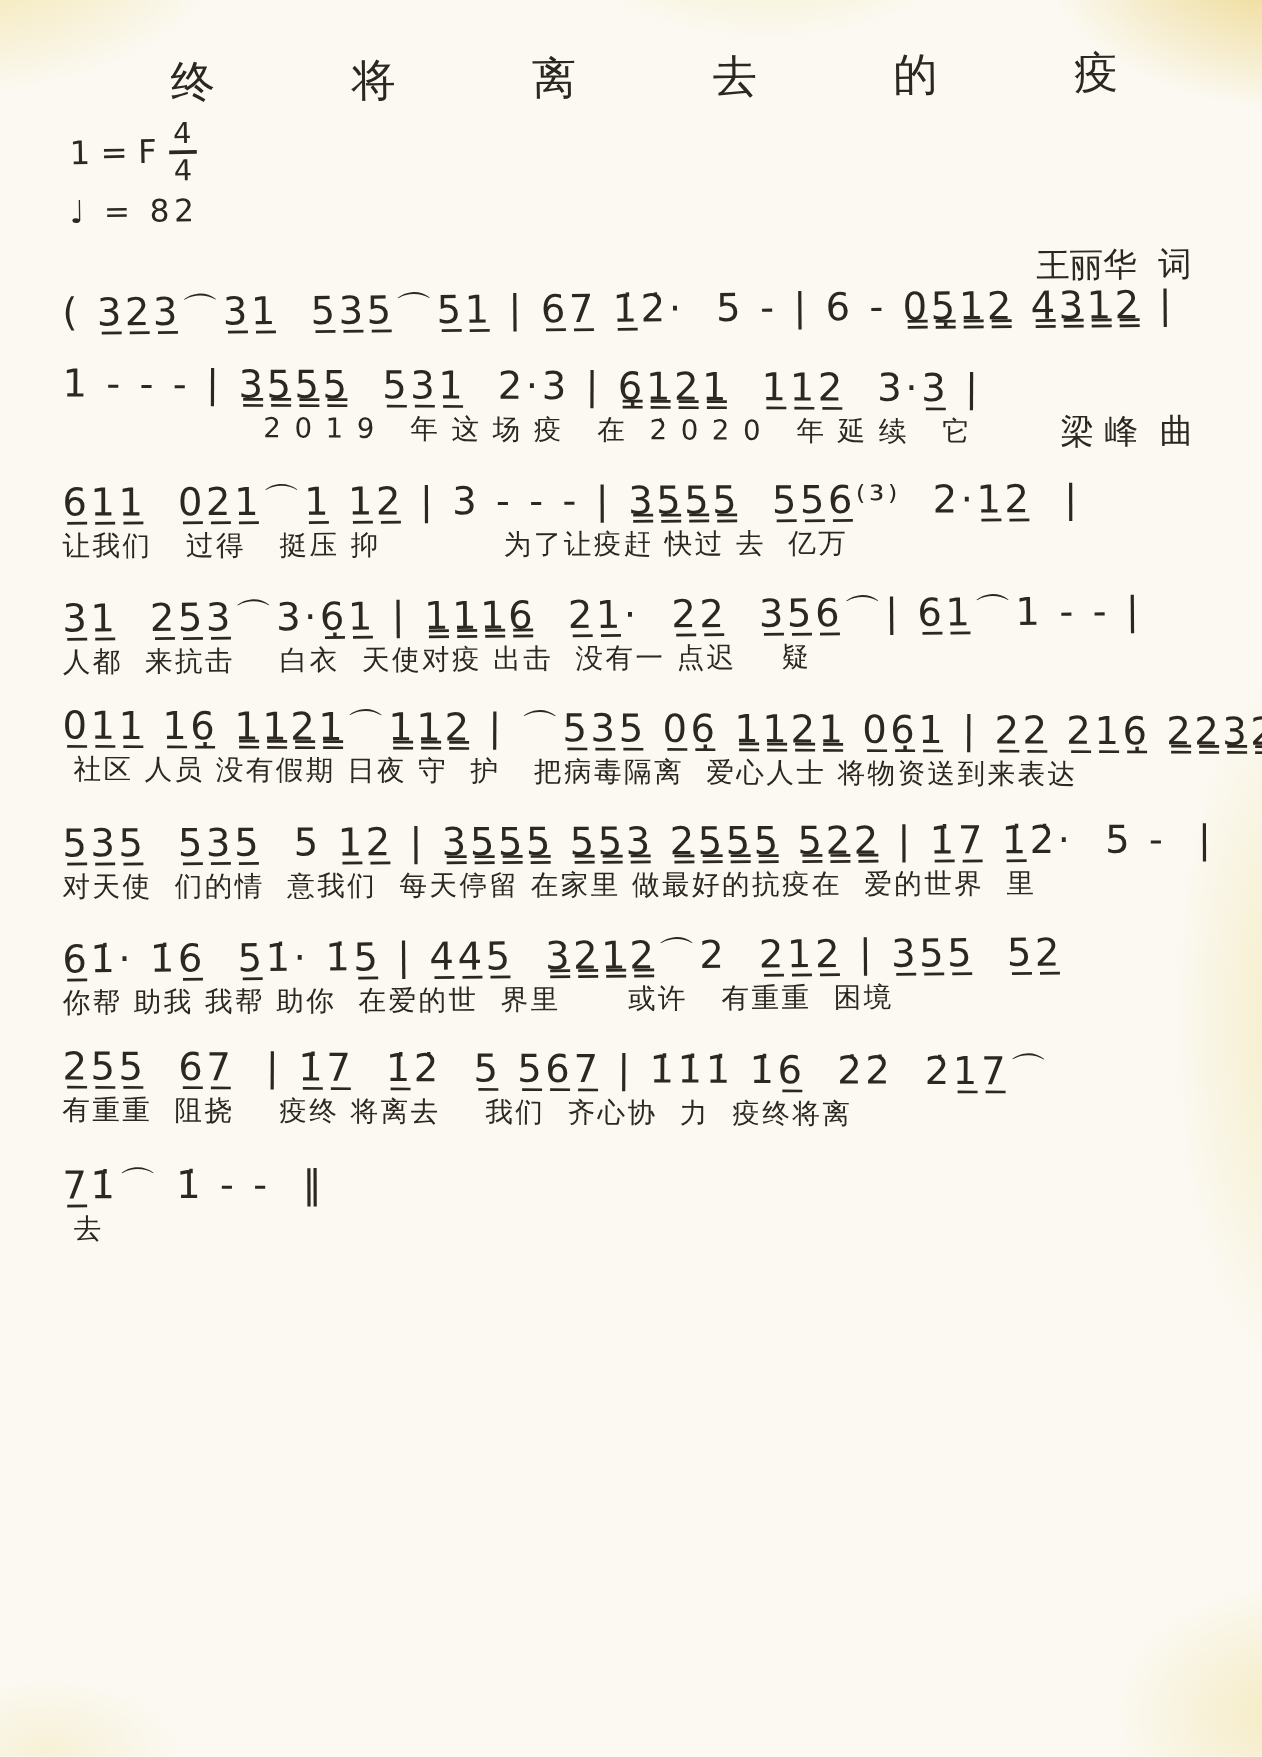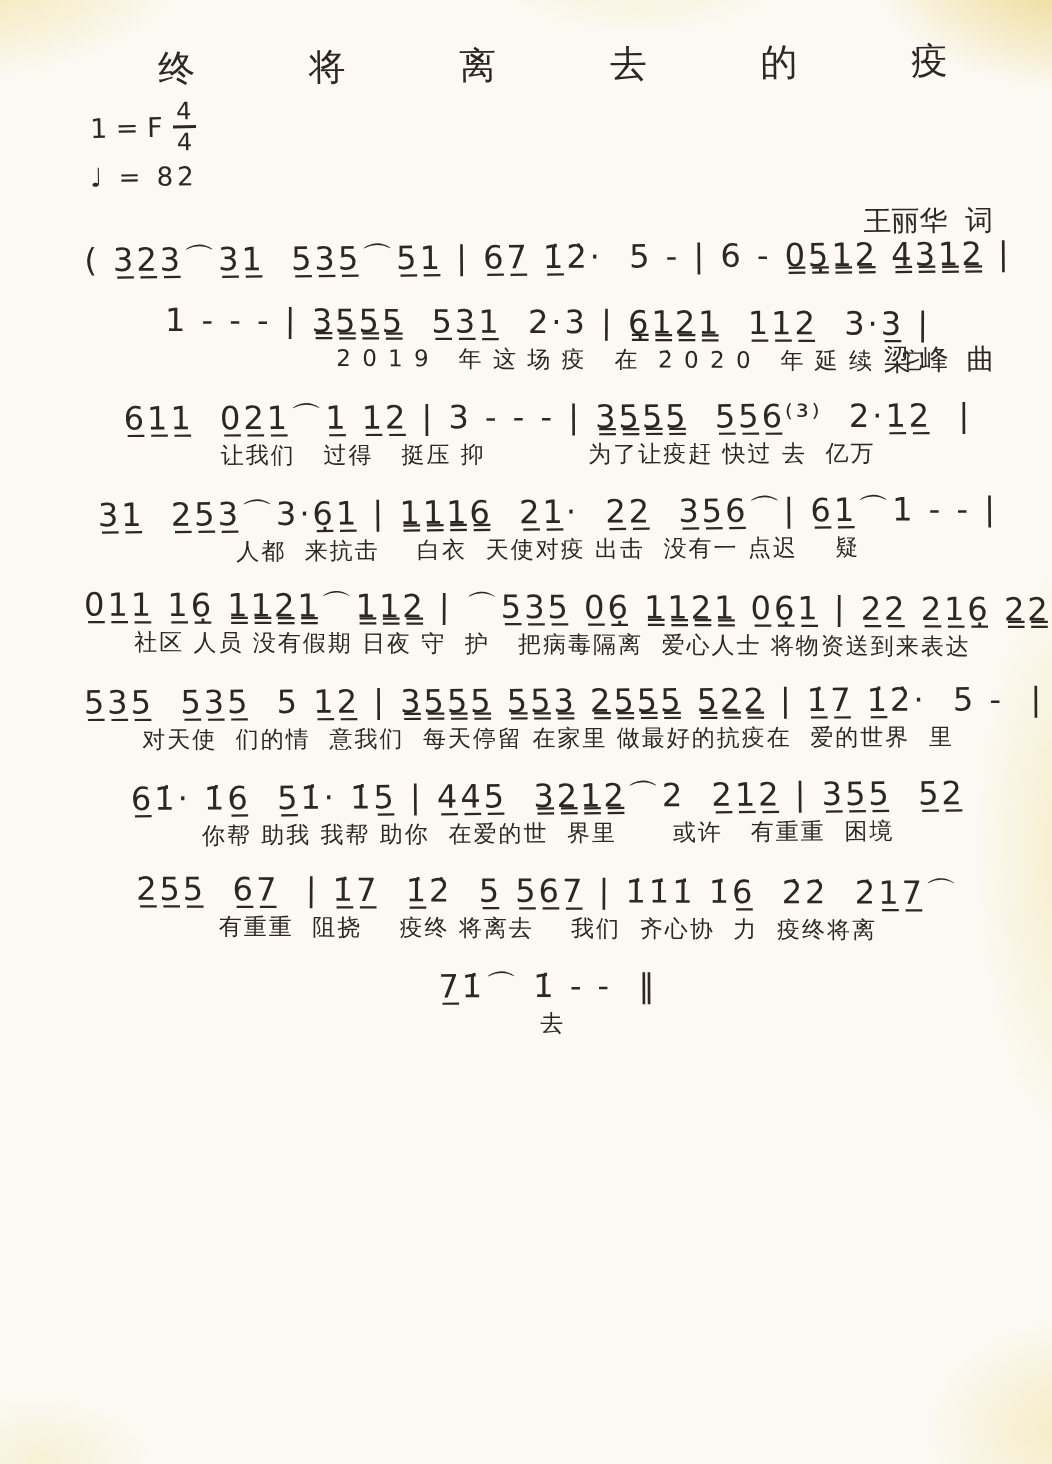--- a/index.html
+++ b/index.html
@@ -15,21 +15,21 @@
     position:absolute;inset:0;
     background-image:
       radial-gradient(ellipse 340px 200px at -40px -60px, rgba(233,204,88,.55), rgba(233,204,88,0) 70%),
       radial-gradient(ellipse 260px 150px at 640px -70px, rgba(238,216,110,.40), rgba(238,216,110,0) 70%),
       radial-gradient(ellipse 320px 190px at 1090px -40px, rgba(226,188,60,.65), rgba(226,188,60,0) 70%),
       radial-gradient(ellipse 140px 420px at 1075px 850px, rgba(236,214,120,.35), rgba(236,214,120,0) 70%),
       radial-gradient(ellipse 220px 160px at 1080px 1430px, rgba(233,206,100,.35), rgba(233,206,100,0) 70%),
       radial-gradient(ellipse 160px 90px at 40px 1460px, rgba(236,216,130,.25), rgba(236,216,130,0) 70%);
     pointer-events:none;
   }
-  .content{position:relative;z-index:2;padding:26px 40px 0 52px;margin-left:32px;}
+  .content{position:relative;z-index:2;padding:26px 40px 0 52px;}
   .title{
     text-align:center;
     font-size:37px;
     letter-spacing:30px;
     white-space:pre;
     transform:rotate(-0.6deg);
     margin:14px 0 10px 40px;
   }
   .meta{position:relative;height:130px;margin-top:4px;}
   .keysig{
@@ -42,21 +42,21 @@
   .meter .den{display:block;padding-top:2px;}
   .tempo{
     position:absolute;left:6px;top:62px;
     font-size:26px;transform:rotate(-0.8deg);letter-spacing:4px;
   }
   .credits{
     position:absolute;right:18px;top:6px;
     text-align:right;font-size:28px;line-height:1.65;
     transform:rotate(-0.5deg);white-space:pre;
   }
-  .score{margin-top:6px;text-align:center;}
+  .score{margin-top:6px;}
   .system{margin-bottom:22px;}
   .notes{
     font-size:32px;
     white-space:pre;
     letter-spacing:3px;
     line-height:1.35;
   }
   .lyrics{
     font-size:23px;
     white-space:pre;

